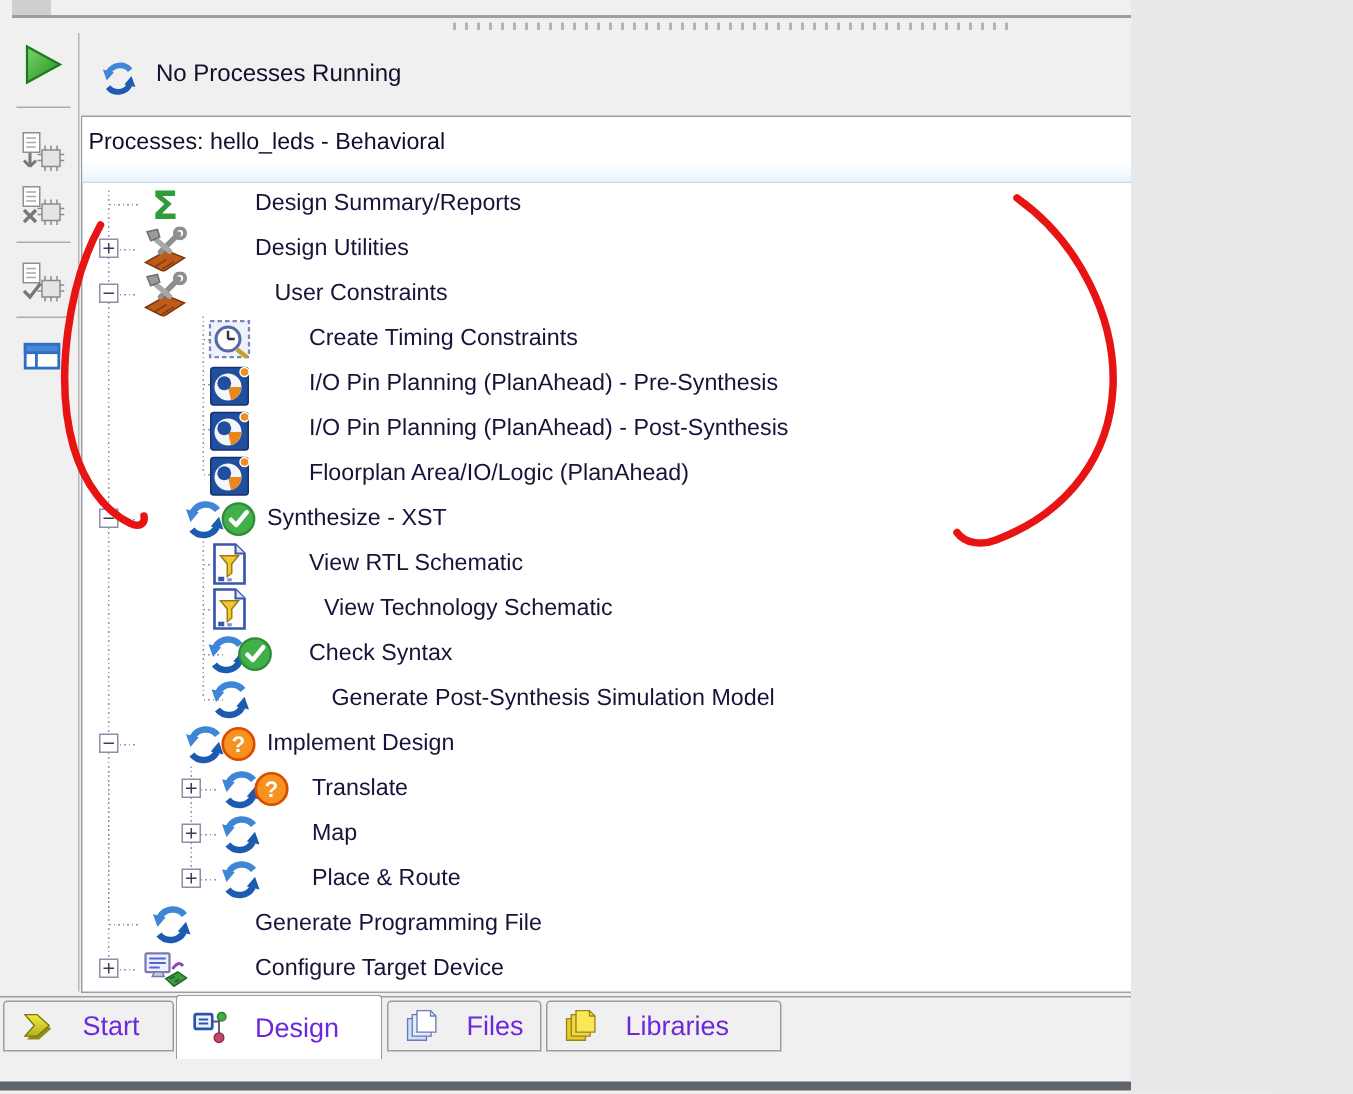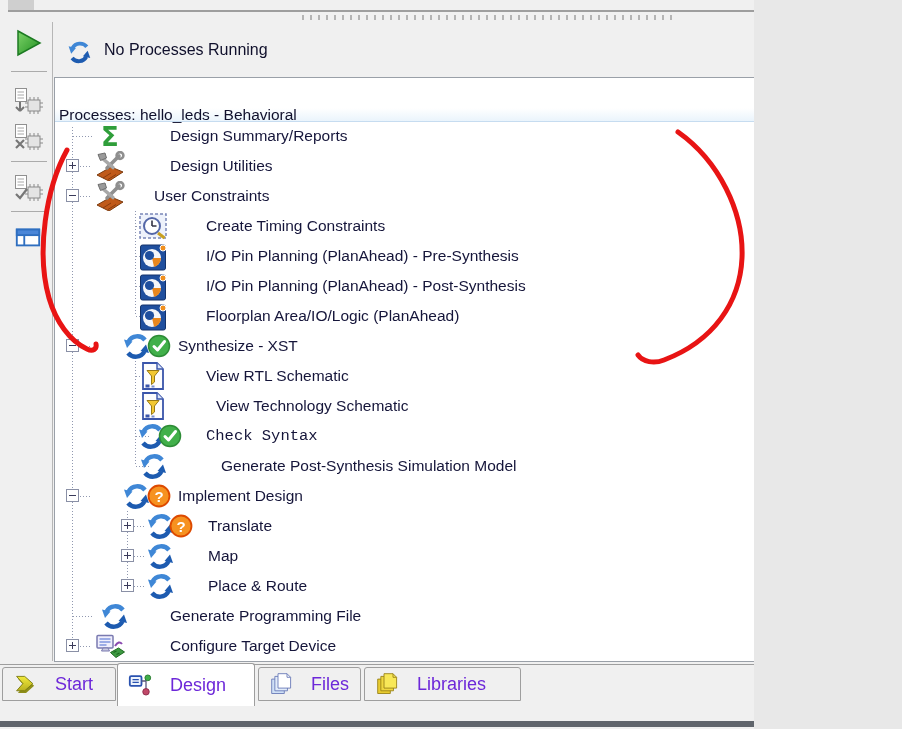--- a/index.html
+++ b/index.html
@@ -22,21 +22,21 @@
   .v-div{left:52px;top:22px;width:1px;height:639px;background:#b6b6b6;}
 
   
   .statusbar-label{left:104px;top:41px;font-size:16px;color:#10102c;}
 
   
   .panel{left:54px;top:77px;width:818px;height:585px;background:#ffffff;border:1px solid #9aa0a8;box-sizing:border-box;}
   .panel-header{left:55px;top:78px;width:792px;height:44px;
       background:linear-gradient(180deg,#ffffff 0 70%,#eaf4fc 100%);
       border-bottom:1px solid #c6dcf0;box-sizing:border-box;}
-  .panel-header span{position:absolute;left:4px;top:8px;font-size:15.5px;color:#10102c;margin-top:20px;}
+  .panel-header span{position:absolute;left:4px;top:8px;font-size:15.5px;color:#10102c;}
 
   
   .tree-row{position:absolute;left:55px;width:790px;height:30px;}
   .tree-label{position:absolute;top:5px;font-size:15.5px;line-height:20px;color:#15153a;white-space:nowrap;}
   .vdots{position:absolute;width:1px;background:repeating-linear-gradient(180deg,#9098b0 0 1px,transparent 1px 3px);}
   .hdots{position:absolute;height:1px;background:repeating-linear-gradient(90deg,#9098b0 0 1px,transparent 1px 3px);}
   .exp{position:absolute;width:13px;height:13px;background:#fff;border:1px solid #8a90a6;box-sizing:border-box;}
   .exp::before{content:"";position:absolute;left:2px;top:5px;width:7px;height:1px;background:#3a3a5a;}
   .exp.plus::after{content:"";position:absolute;left:5px;top:2px;width:1px;height:7px;background:#3a3a5a;}
   .ic{position:absolute;}
@@ -257,21 +257,21 @@
           <use href="#s-utils"></use>
         </svg>
         <div class="tree-label" style="left: 115px;">Design Utilities</div>
       </div>
       <div class="tree-row" style="top: 181px;">
         <div class="hdots" style="left: 25px; top: 15px; width: 12px;"></div>
         <div class="exp minus" style="left: 11px; top: 8px;"></div>
         <svg width="30" height="30" class="ic" style="left: 40px; top: 0px;">
           <use href="#s-utils"></use>
         </svg>
-        <div class="tree-label" style="left: 99px;">User Constraints</div>
+        <div class="tree-label" style="left: 128px;">User Constraints</div>
       </div>
       <div class="tree-row" style="top: 211px;">
         <div class="hdots" style="left: 81px; top: 15px; width: 14px;"></div>
         <svg width="30" height="30" class="ic" style="left: 83px; top: 0px;">
           <use href="#s-timing"></use>
         </svg>
         <div class="tree-label" style="left: 151px;">Create Timing Constraints</div>
       </div>
       <div class="tree-row" style="top: 241px;">
         <div class="hdots" style="left: 81px; top: 15px; width: 14px;"></div>
@@ -320,21 +320,21 @@
         <div class="tree-label" style="left: 161px;">View Technology Schematic</div>
       </div>
       <div class="tree-row" style="top: 421px;">
         <div class="hdots" style="left: 81px; top: 15px; width: 14px;"></div>
         <svg width="30" height="30" class="ic" style="left: 81px; top: 0px;">
           <use href="#s-refresh"></use>
         </svg>
         <svg width="24" height="24" class="ic" style="left: 103px; top: 3px;">
           <use href="#s-check"></use>
         </svg>
-        <div class="tree-label" style="left: 151px; font-family: Liberation Mono, monospace;">Check Syntax</div>
+        <div class="tree-label" style="left: 151px;">Check Syntax</div>
       </div>
       <div class="tree-row" style="top: 451px;">
         <div class="hdots" style="left: 81px; top: 15px; width: 14px;"></div>
         <svg width="30" height="30" class="ic" style="left: 83px; top: 0px;">
           <use href="#s-refresh"></use>
         </svg>
         <div class="tree-label" style="left: 151px; margin-left: 15px;">Generate Post-Synthesis Simulation Model</div>
       </div>
       <div class="tree-row" style="top: 481px;">
         <div class="hdots" style="left: 25px; top: 15px; width: 12px;"></div>

